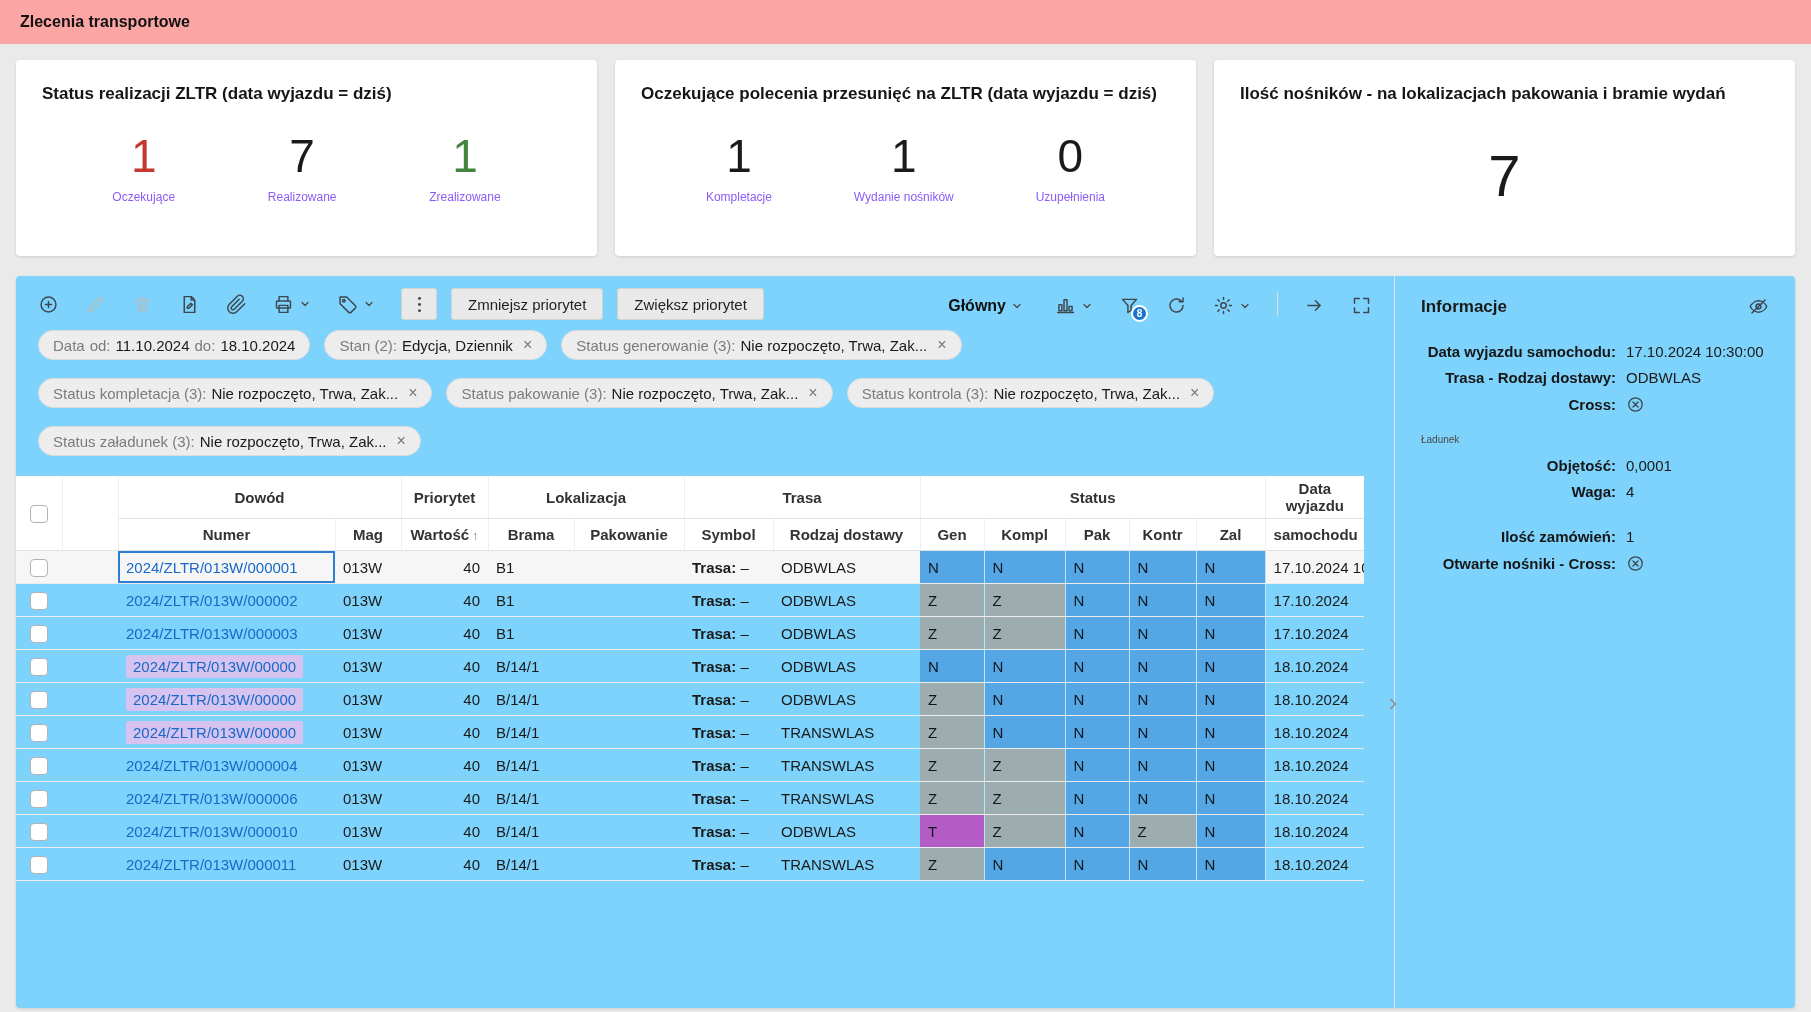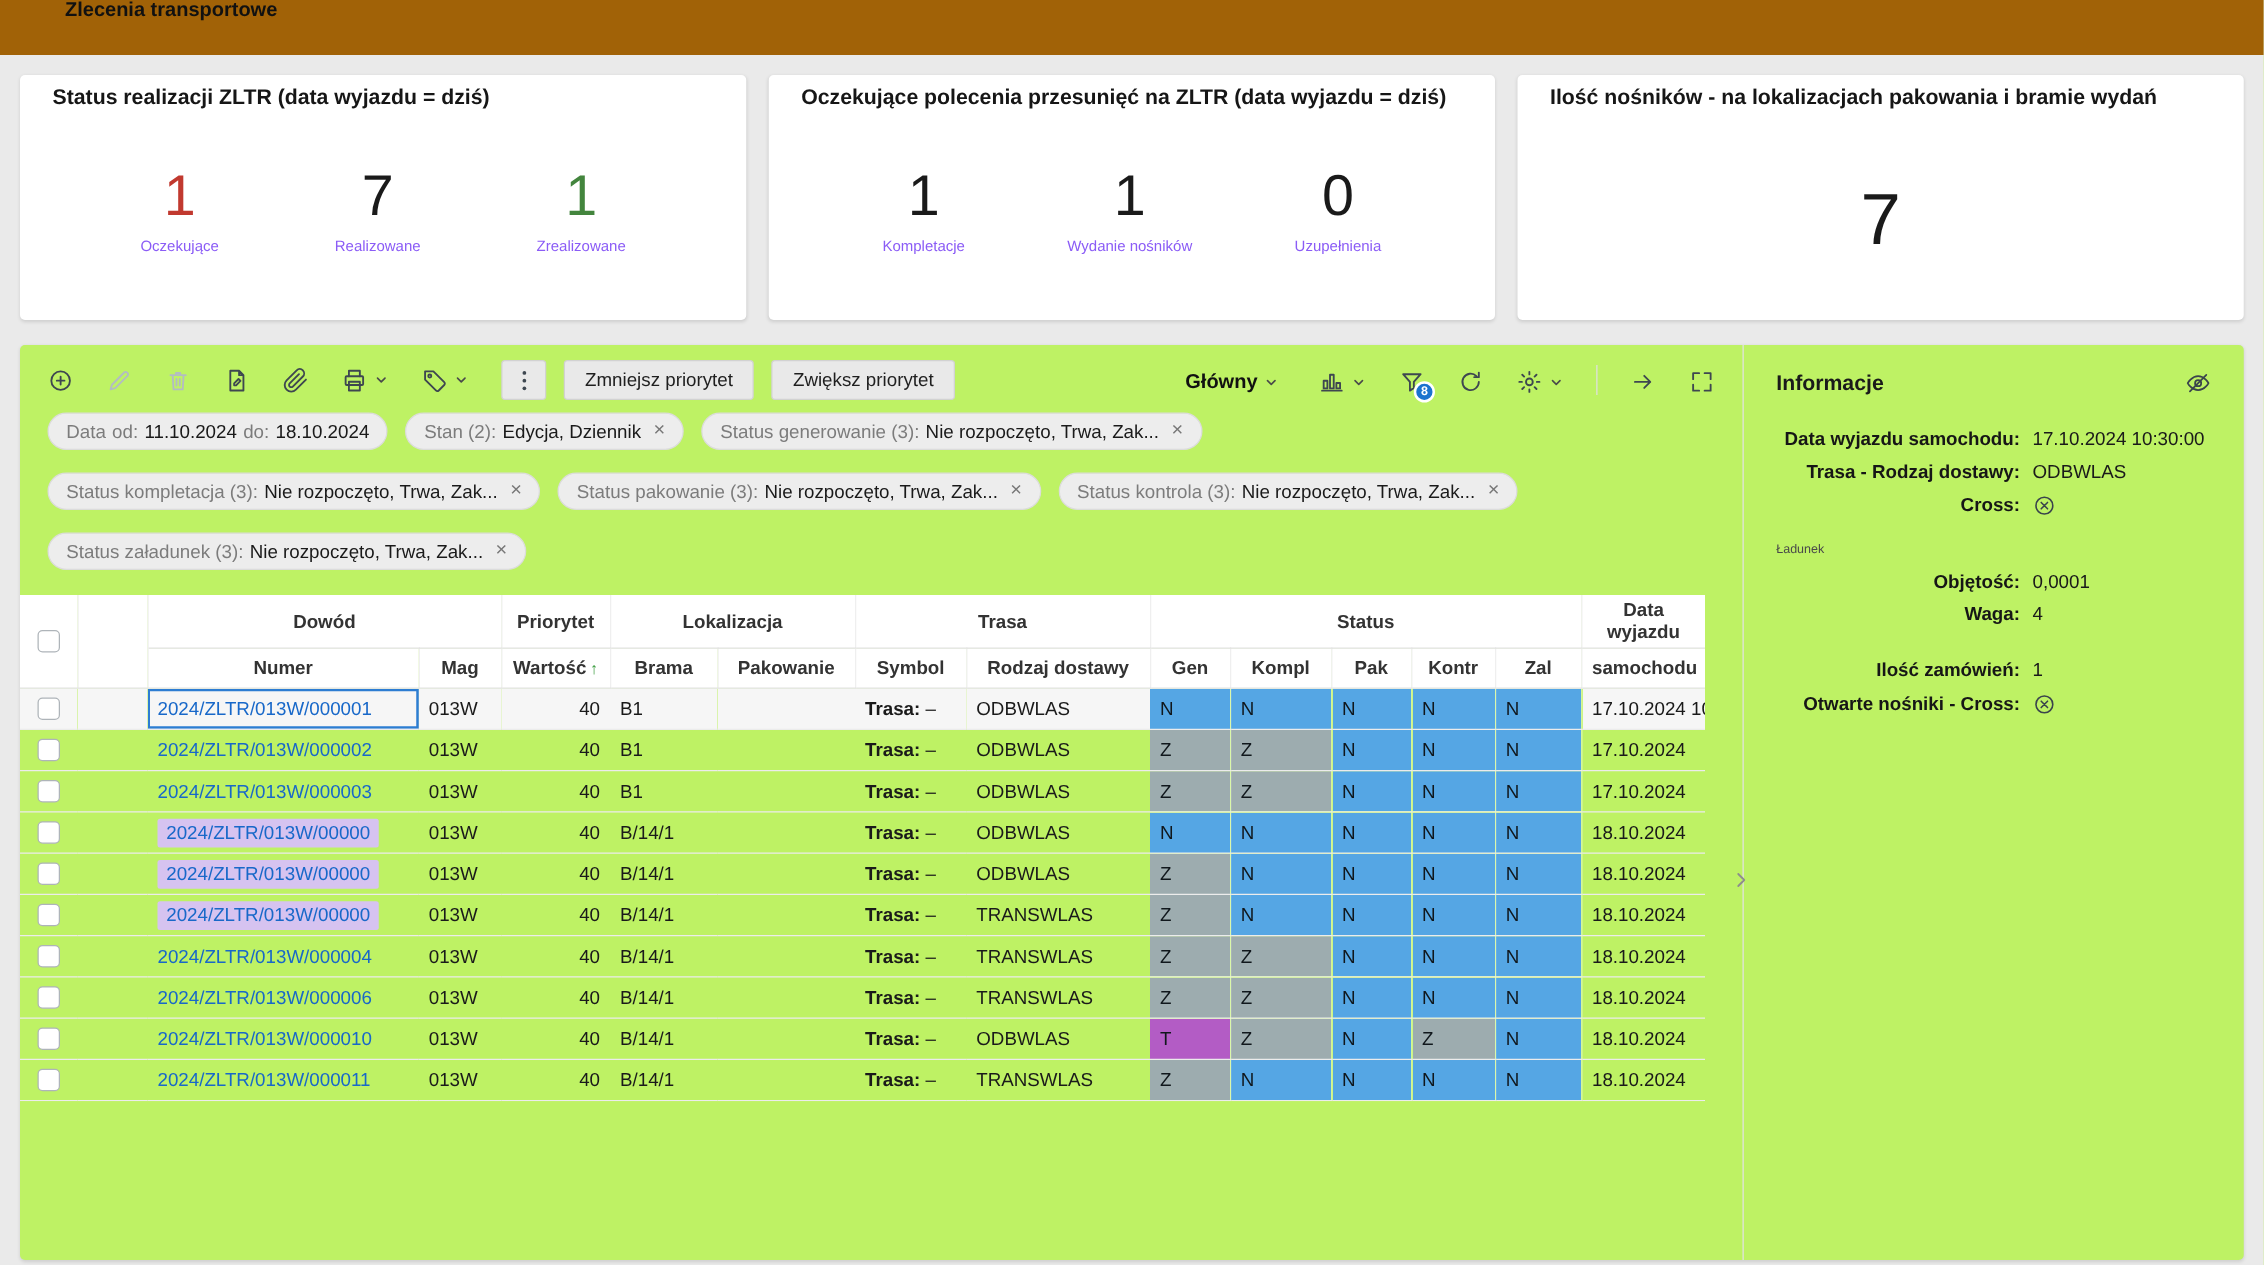--- a/index.html
+++ b/index.html
@@ -6,34 +6,34 @@
     --link:#1868c9; --focus-border:#2d7dd2; --numer-highlight:#d6c3f0;
     --badge:#1a73ce; --sort-arrow:#43a047;
   }
   *{box-sizing:border-box;}
   html,body{margin:0;padding:0;}
   body{
     width:1811px;height:1012px;overflow:hidden;background:#eaeaea;
     font-family:"Liberation Sans","DejaVu Sans",sans-serif;color:#1a1a1a;font-size:15px;
   }
   
-  .titlebar{height:44px;display:flex;align-items:flex-start;padding-left:52px;background:#a16207;}
+  .titlebar{height:44px;display:flex;align-items:center;padding-left:20px;background:#fca5a5;}
   .titlebar span{font-size:16px;font-weight:600;color:#111;}
   
   .cards-row{display:flex;gap:18px;margin:16px 16px 0;}
   .card{flex:1;height:196px;background:#fff;border-radius:4px;box-shadow:0 1px 3px rgba(0,0,0,.12);
-    padding:8px 26px;display:flex;flex-direction:column;}
+    padding:24px 26px;display:flex;flex-direction:column;}
   .card-title{font-size:17px;font-weight:700;color:#161616;}
   .card-stats{flex:1;display:flex;justify-content:space-around;align-items:center;padding:0 24px;}
   .stat{text-align:center;}
   .stat-value{font-size:46px;line-height:1.05;font-weight:400;}
   .stat-label{font-size:12px;margin-top:10px;color:#8b5cf6;}
   .big-value{flex:1;display:flex;align-items:center;justify-content:center;font-size:58px;padding-top:14px;}
   
-  .main-panel{margin:20px 16px 0;height:732px;background:#bef264;border-radius:4px;
+  .main-panel{margin:20px 16px 0;height:732px;background:#7dd3fc;border-radius:4px;
     box-shadow:0 1px 3px rgba(0,0,0,.12);display:flex;position:relative;overflow:hidden;}
   .table-section{flex:1;min-width:0;display:flex;flex-direction:column;}
   .v-divider{width:1px;background:#e2e2e2;position:relative;}
   .divider-chevron{position:absolute;left:-9px;top:420px;color:#8d8d8d;background:transparent;border:none;cursor:pointer;padding:0;}
   .info-section{width:400px;padding:20px 26px;}
   
   .toolbar{display:flex;align-items:center;padding:12px 22px 4px;}
   .tb-left{display:flex;align-items:center;gap:26px;}
   .tb-right{margin-left:auto;display:flex;align-items:flex-end;gap:26px;}
   .tb-icon{background:none;border:none;padding:0;cursor:pointer;color:#3e4750;display:flex;align-items:center;position:relative;}

